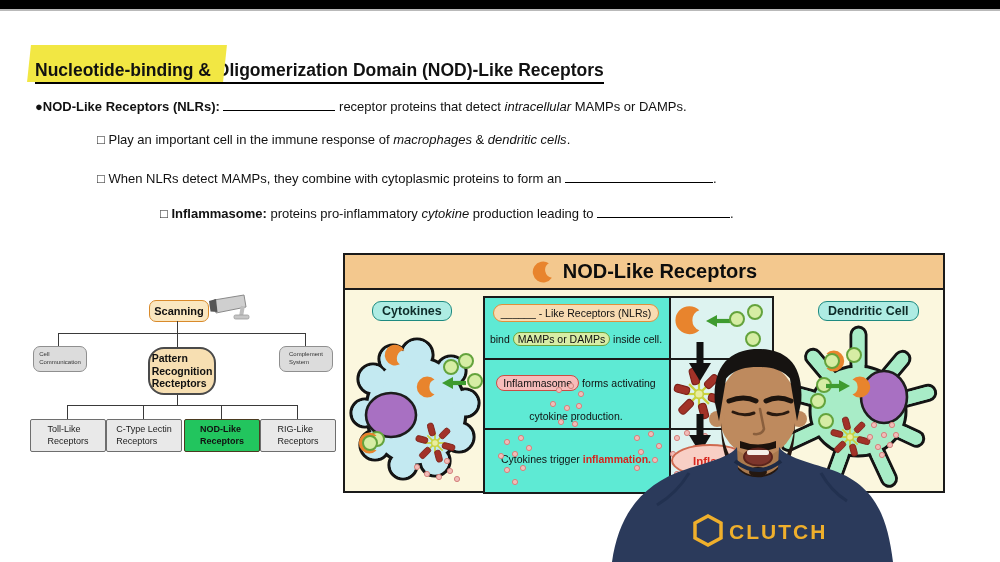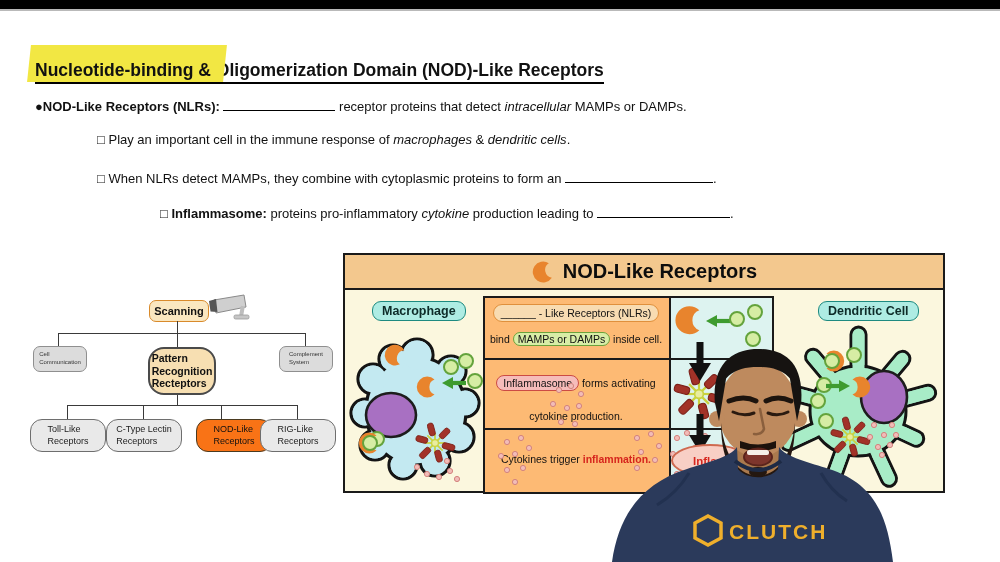--- a/index.html
+++ b/index.html
@@ -24,30 +24,30 @@
   .blank.w1{width:112px;} .blank.w3{width:148px;} .blank.w4{width:133px;}
   
   .ln{background:#3a3a3a;}
   .fc-box{border-radius:7px;display:flex;align-items:center;justify-content:center;
           white-space:pre-line;background:#e9e9e9;border:1.5px solid #6e6e6e;}
   .scan{left:149px;top:300px;width:58px;height:20px;background:#fae7c0;border:1.6px solid #d98a2b;
         font-size:11px;font-weight:bold;}
   .gray-sm{font-size:6px;line-height:1.3;width:52px;height:24px;background:#dcdcdc;border:1.2px solid #8f8f8f;color:#333;}
   .prr{left:148px;top:347px;width:64px;height:44px;background:#f7dfb2;border:2px solid #4a4a4a;
        font-size:10.5px;font-weight:bold;line-height:1.2;border-radius:16px;}
-  .leaf{top:419px;width:74px;height:31px;font-size:9px;line-height:1.25;color:#222;border-radius:12px;}
-  .leaf.active{background:#f97316;border:1.6px solid #4a3a20;font-weight:normal;color:#111;margin-left:12px;}
+  .leaf{top:419px;width:74px;height:31px;font-size:9px;line-height:1.25;color:#222;border-radius:2px;}
+  .leaf.active{background:#22c55e;border:1.6px solid #4a3a20;font-weight:bold;color:#111;}
   
   .board{left:343px;top:253px;width:598px;height:236px;border:2px solid #1a1a1a;background:#fbf7de;}
   .board-head{left:0;top:0;width:598px;height:33px;background:#f3c88e;border-bottom:2px solid #1a1a1a;
               display:flex;align-items:center;justify-content:center;gap:8px;}
   .board-head .t{font-size:20px;font-weight:bold;color:#0d0d0d;}
   .cell-pill{background:#aeece3;border:1.6px solid #1d8a80;border-radius:9px;padding:2px 9px;
              font-size:12.5px;font-weight:600;color:#0d2b28;}
-  .table{left:138px;top:41px;width:287px;height:194px;border:2px solid #1a1a1a;background:#fdba74;}
+  .table{left:138px;top:41px;width:287px;height:194px;border:2px solid #1a1a1a;background:#5eead4;}
   .cyan-col{left:184px;top:0;width:103px;height:194px;background:#ddf3f0;border-left:2px solid #1a1a1a;box-sizing:border-box;}
   .rowline{left:0;width:287px;height:2px;background:#1a1a1a;}
   .tcell{left:0;width:182px;text-align:center;font-size:10.5px;color:#111;white-space:nowrap;}
   .pill-tan{display:inline-block;background:#f8dcb2;border:1.6px solid #e0903c;border-radius:10px;padding:2px 7px;}
   .pill-green{display:inline-block;background:#d8eda6;border:1.4px solid #6ba33b;border-radius:9px;padding:0 4px;}
   .pill-pink{display:inline-block;background:#f6bcba;border:1.6px solid #cc4b44;border-radius:10px;padding:1px 6px;}
   .redtxt{color:#d6251d;font-weight:bold;}
   .inflam-oval{left:186px;top:146px;width:74px;height:29px;background:#f8cfc5;border:2px solid #cf6a50;
                border-radius:50%;display:flex;align-items:center;justify-content:center;
                font-size:11.5px;font-weight:bold;color:#d6251d;}
@@ -160,21 +160,21 @@
 Receptors</div>
 
 <div class="abs board z1">
   <div class="abs board-head">
     <svg width="24" height="24" viewBox="0 0 24 24">
         <use href="#crescent" transform="rotate(-12 12 12)"></use>
       </svg>
     <span class="t">NOD-Like Receptors</span>
   </div>
 
-  <div class="abs cell-pill" style="left:27px;top:46px">Macrophage</div>
+  <div class="abs cell-pill" style="left:27px;top:46px">Cytokines</div>
   <svg class="abs" style="left:2px;top:64px" width="140" height="172" viewBox="0 0 140 172">
     <g stroke="#141414" stroke-width="3.2" fill="#c3e9f1">
       <circle cx="70" cy="36" r="16"></circle>
         <circle cx="104" cy="52" r="15"></circle>
         <circle cx="118" cy="84" r="14"></circle>
       <circle cx="112" cy="118" r="15"></circle>
         <circle cx="88" cy="142" r="15"></circle>
         <circle cx="56" cy="146" r="14"></circle>
       <circle cx="28" cy="126" r="15"></circle>
         <circle cx="18" cy="94" r="14"></circle>

